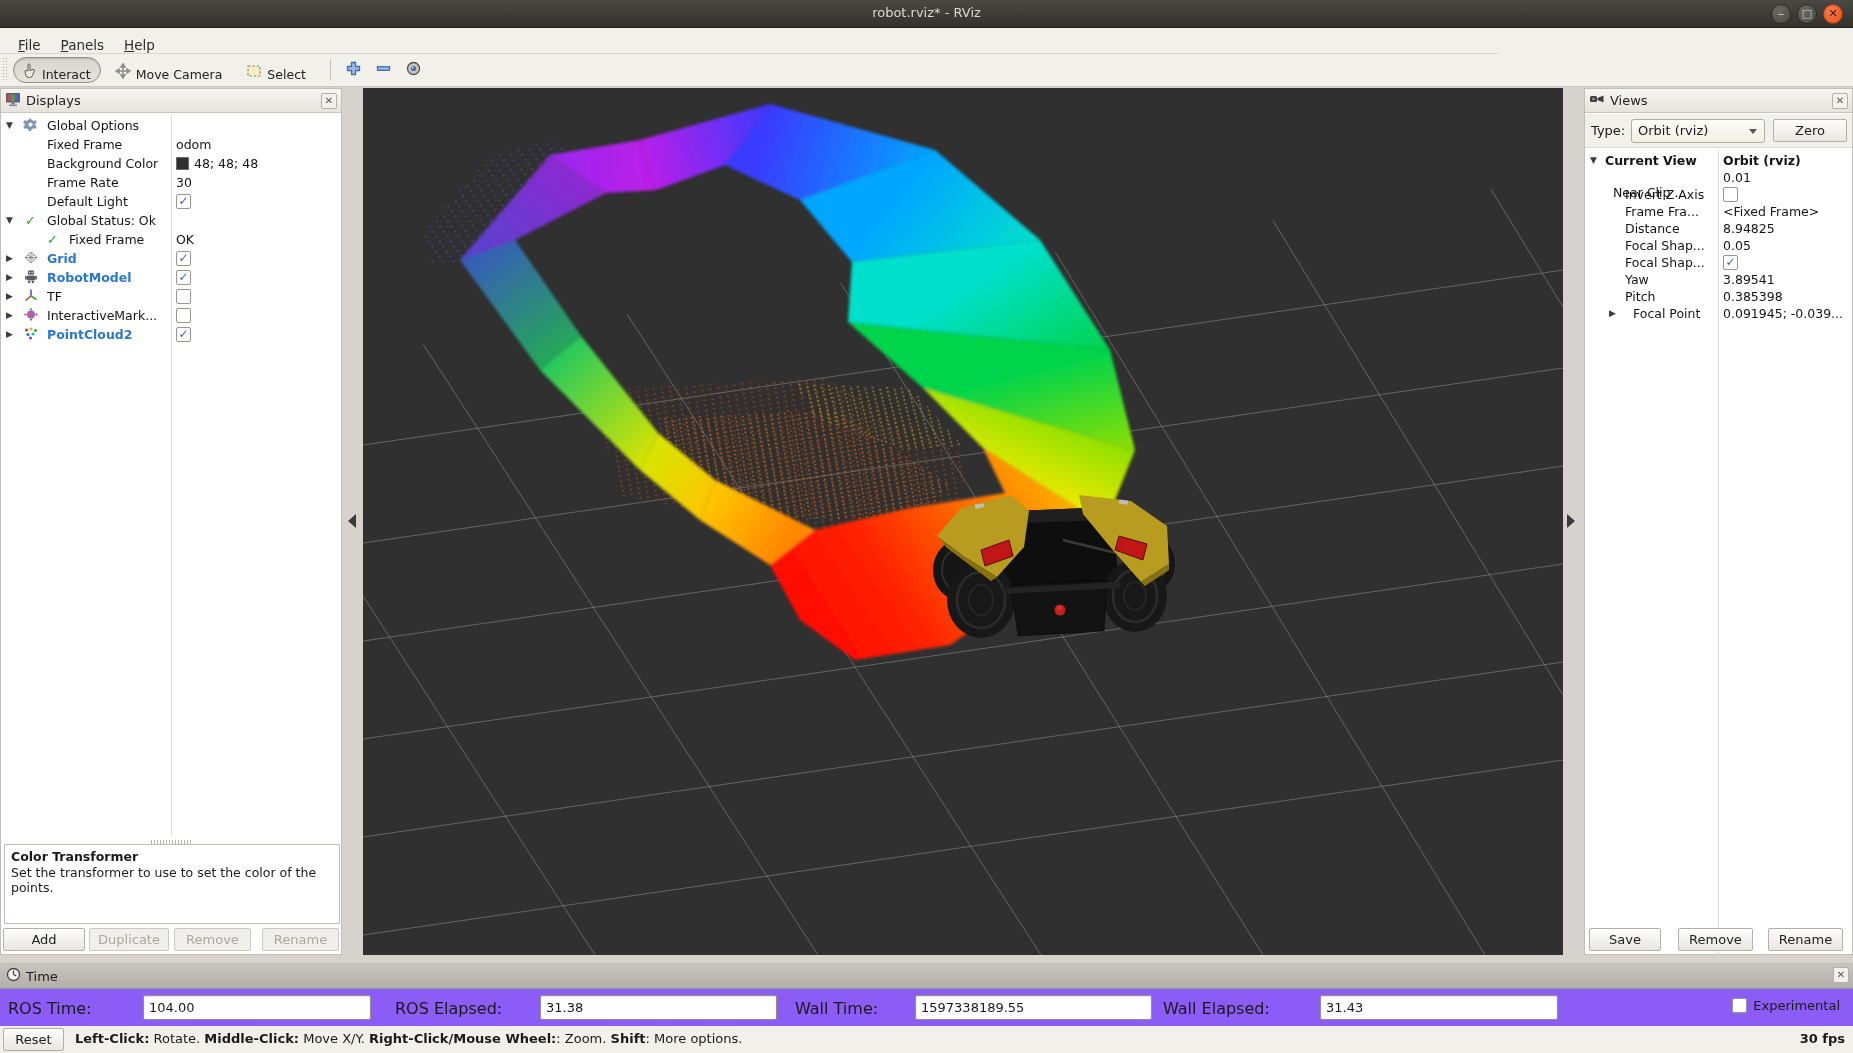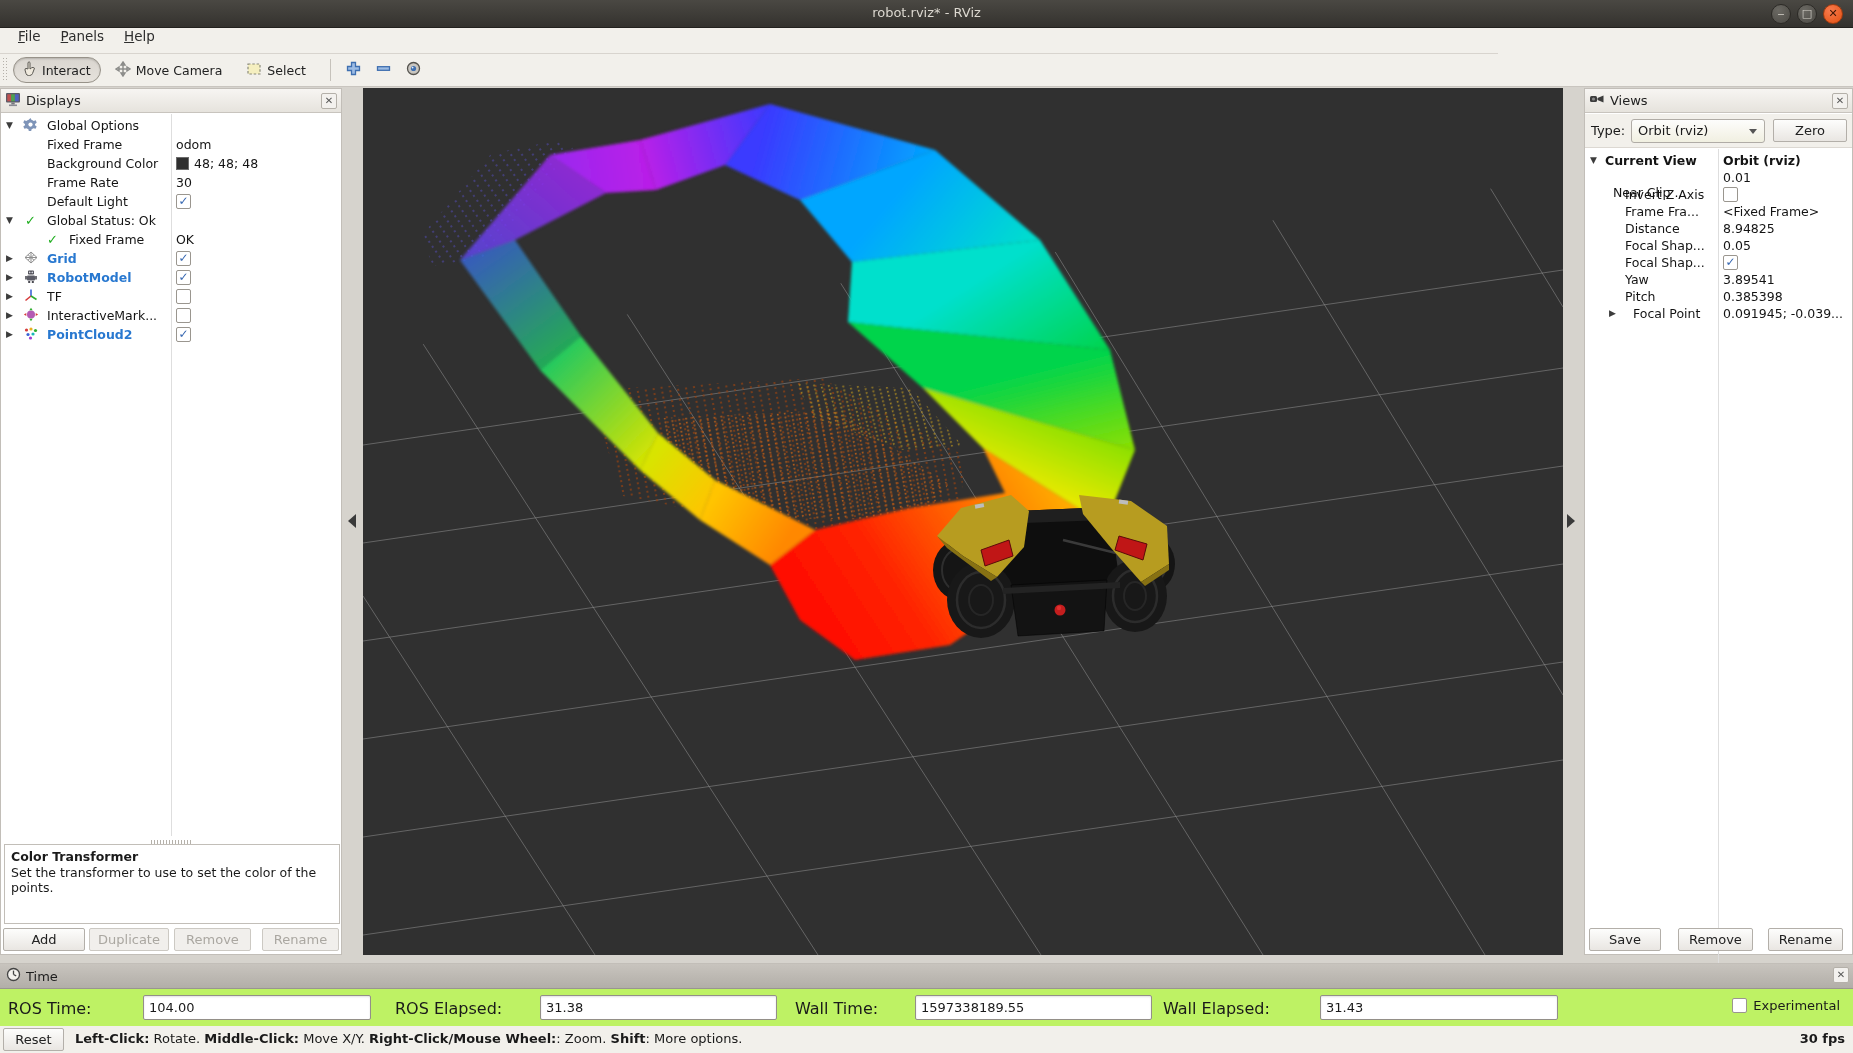--- a/index.html
+++ b/index.html
@@ -11,31 +11,31 @@
   .titlebar { position:absolute; left:0; top:0; width:1853px; height:28px;
     background:linear-gradient(#4a4843,#34322e); border-bottom:1px solid #23211e; }
   .titlebar .title { position:absolute; left:0; right:0; top:5px; text-align:center; color:#dcd8d0; font-size:13px; }
   .winbtns { position:absolute; right:10px; top:4px; display:flex; gap:6px; }
   .wbtn { width:20px; height:20px; border-radius:50%; background:radial-gradient(circle at 35% 30%,#6b6963,#4b4944); border:1px solid #2c2a26;
     color:#d6d2ca; font-size:11px; line-height:18px; text-align:center; }
   .wbtn.close { background:radial-gradient(circle at 35% 30%,#f97a4d,#e25112); border-color:#9e3a10; color:#3c1505; font-weight:bold; }
 
   
   .menubar { position:absolute; left:0; top:28px; width:1498px; height:26px; background:#f2f0eb; border-bottom:1px solid #d8d4ce;
-    display:flex; align-items:flex-start; padding-left:8px; }
+    display:flex; align-items:flex-end; padding-left:8px; }
   .menuitem { padding:0 10px; font-size:13.5px; color:#2d2d2d; }
   .menuitem .acc { text-decoration:underline; }
 
   
   .toolbar { position:absolute; left:0; top:54px; width:1853px; height:33px; background:#f2f0eb; border-bottom:1px solid #c9c5bf;
     display:flex; align-items:center; }
   .grip { width:5px; height:24px; margin:0 5px 0 3px;
     background-image:repeating-linear-gradient(#b5b1aa 0 1px, transparent 1px 3px), repeating-linear-gradient(#b5b1aa 0 1px, transparent 1px 3px);
     background-size:1px 100%,1px 100%; background-position:0 0,3px 0; background-repeat:repeat-y; }
-  .tool { display:flex; align-items:center; gap:5px; height:26px; padding:0 9px; margin-right:4px; border:1px solid transparent; border-radius:13px; font-size:12.5px; color:#222; }
+  .tool { display:flex; align-items:flex-end; gap:5px; height:26px; padding:0 9px; margin-right:4px; border:1px solid transparent; border-radius:13px; font-size:12.5px; color:#222; }
   .tool.active { background:linear-gradient(#d9d5cf,#e6e2dc); border-color:#979289; box-shadow:inset 0 1px 2px rgba(0,0,0,.18); }
   .tsep { width:1px; height:22px; background:#c6c2bb; margin:0 10px; }
   .flatbtn { width:26px; height:24px; display:flex; align-items:center; justify-content:center; margin-right:4px; }
 
   
   .mainbg { position:absolute; left:0; top:87px; width:1853px; height:876px; background:#d6d3cd; }
   .panel { position:absolute; background:#fff; border:1px solid #c2beb8; }
   .phead { position:absolute; left:0; top:0; right:0; height:24px; background:linear-gradient(#f7f5f2,#e6e3dd); border-bottom:1px solid #c8c4be;
     display:flex; align-items:center; padding:0 4px; font-size:13px; color:#222; }
   .phead .ptitle { margin-left:5px; }
@@ -73,21 +73,21 @@
 
   
   .typerow { position:absolute; left:0; right:0; top:25px; height:34px; background:#f2f0eb; border-bottom:1px solid #dcd8d2; }
   .typelabel { position:absolute; left:6px; top:9px; font-size:13px; }
   .combo { position:absolute; left:46px; top:5px; width:134px; height:24px; border:1px solid #b0aca6; border-radius:3px;
     background:linear-gradient(#fdfdfc,#ecead6 140%); font-size:13px; padding:3px 6px; }
   .combo .arrow { position:absolute; right:7px; top:9px; width:0; height:0; border-left:4px solid transparent; border-right:4px solid transparent; border-top:5px solid #555; }
   .zerobtn { position:absolute; left:188px; top:5px; width:74px; }
 
   
-  .timepanel { position:absolute; left:0; top:963px; width:1853px; height:63px; background:#bef264; border-top:1px solid #c2beb8; }
+  .timepanel { position:absolute; left:0; top:963px; width:1853px; height:63px; background:#8b5cf6; border-top:1px solid #c2beb8; }
   .timehead { position:absolute; left:0; top:0; width:1853px; height:25px; background:linear-gradient(#c8c4be,#b2aea8); border-bottom:1px solid #999590;
     display:flex; align-items:center; padding:0 6px; }
   .timehead .ptitle { margin-left:5px; font-size:13px; color:#1d1d1d; }
   .tfield { position:absolute; top:31px; height:25px; }
   .tflabel { position:absolute; top:4px; font-size:16px; white-space:nowrap; }
   .tfinput { position:absolute; top:0; height:25px; background:#fff; border:1px solid #938f88; border-radius:2px; font-size:13px; padding:4px 5px;
     box-shadow:inset 0 1px 2px rgba(0,0,0,.12); white-space:nowrap; overflow:hidden; }
   .expwrap { position:absolute; right:13px; top:34px; display:flex; align-items:center; gap:6px; font-size:13px; }
   .expwrap .cbx { width:15px; height:15px; border:1px solid #9a968f; background:#fff; border-radius:2px; }
 

